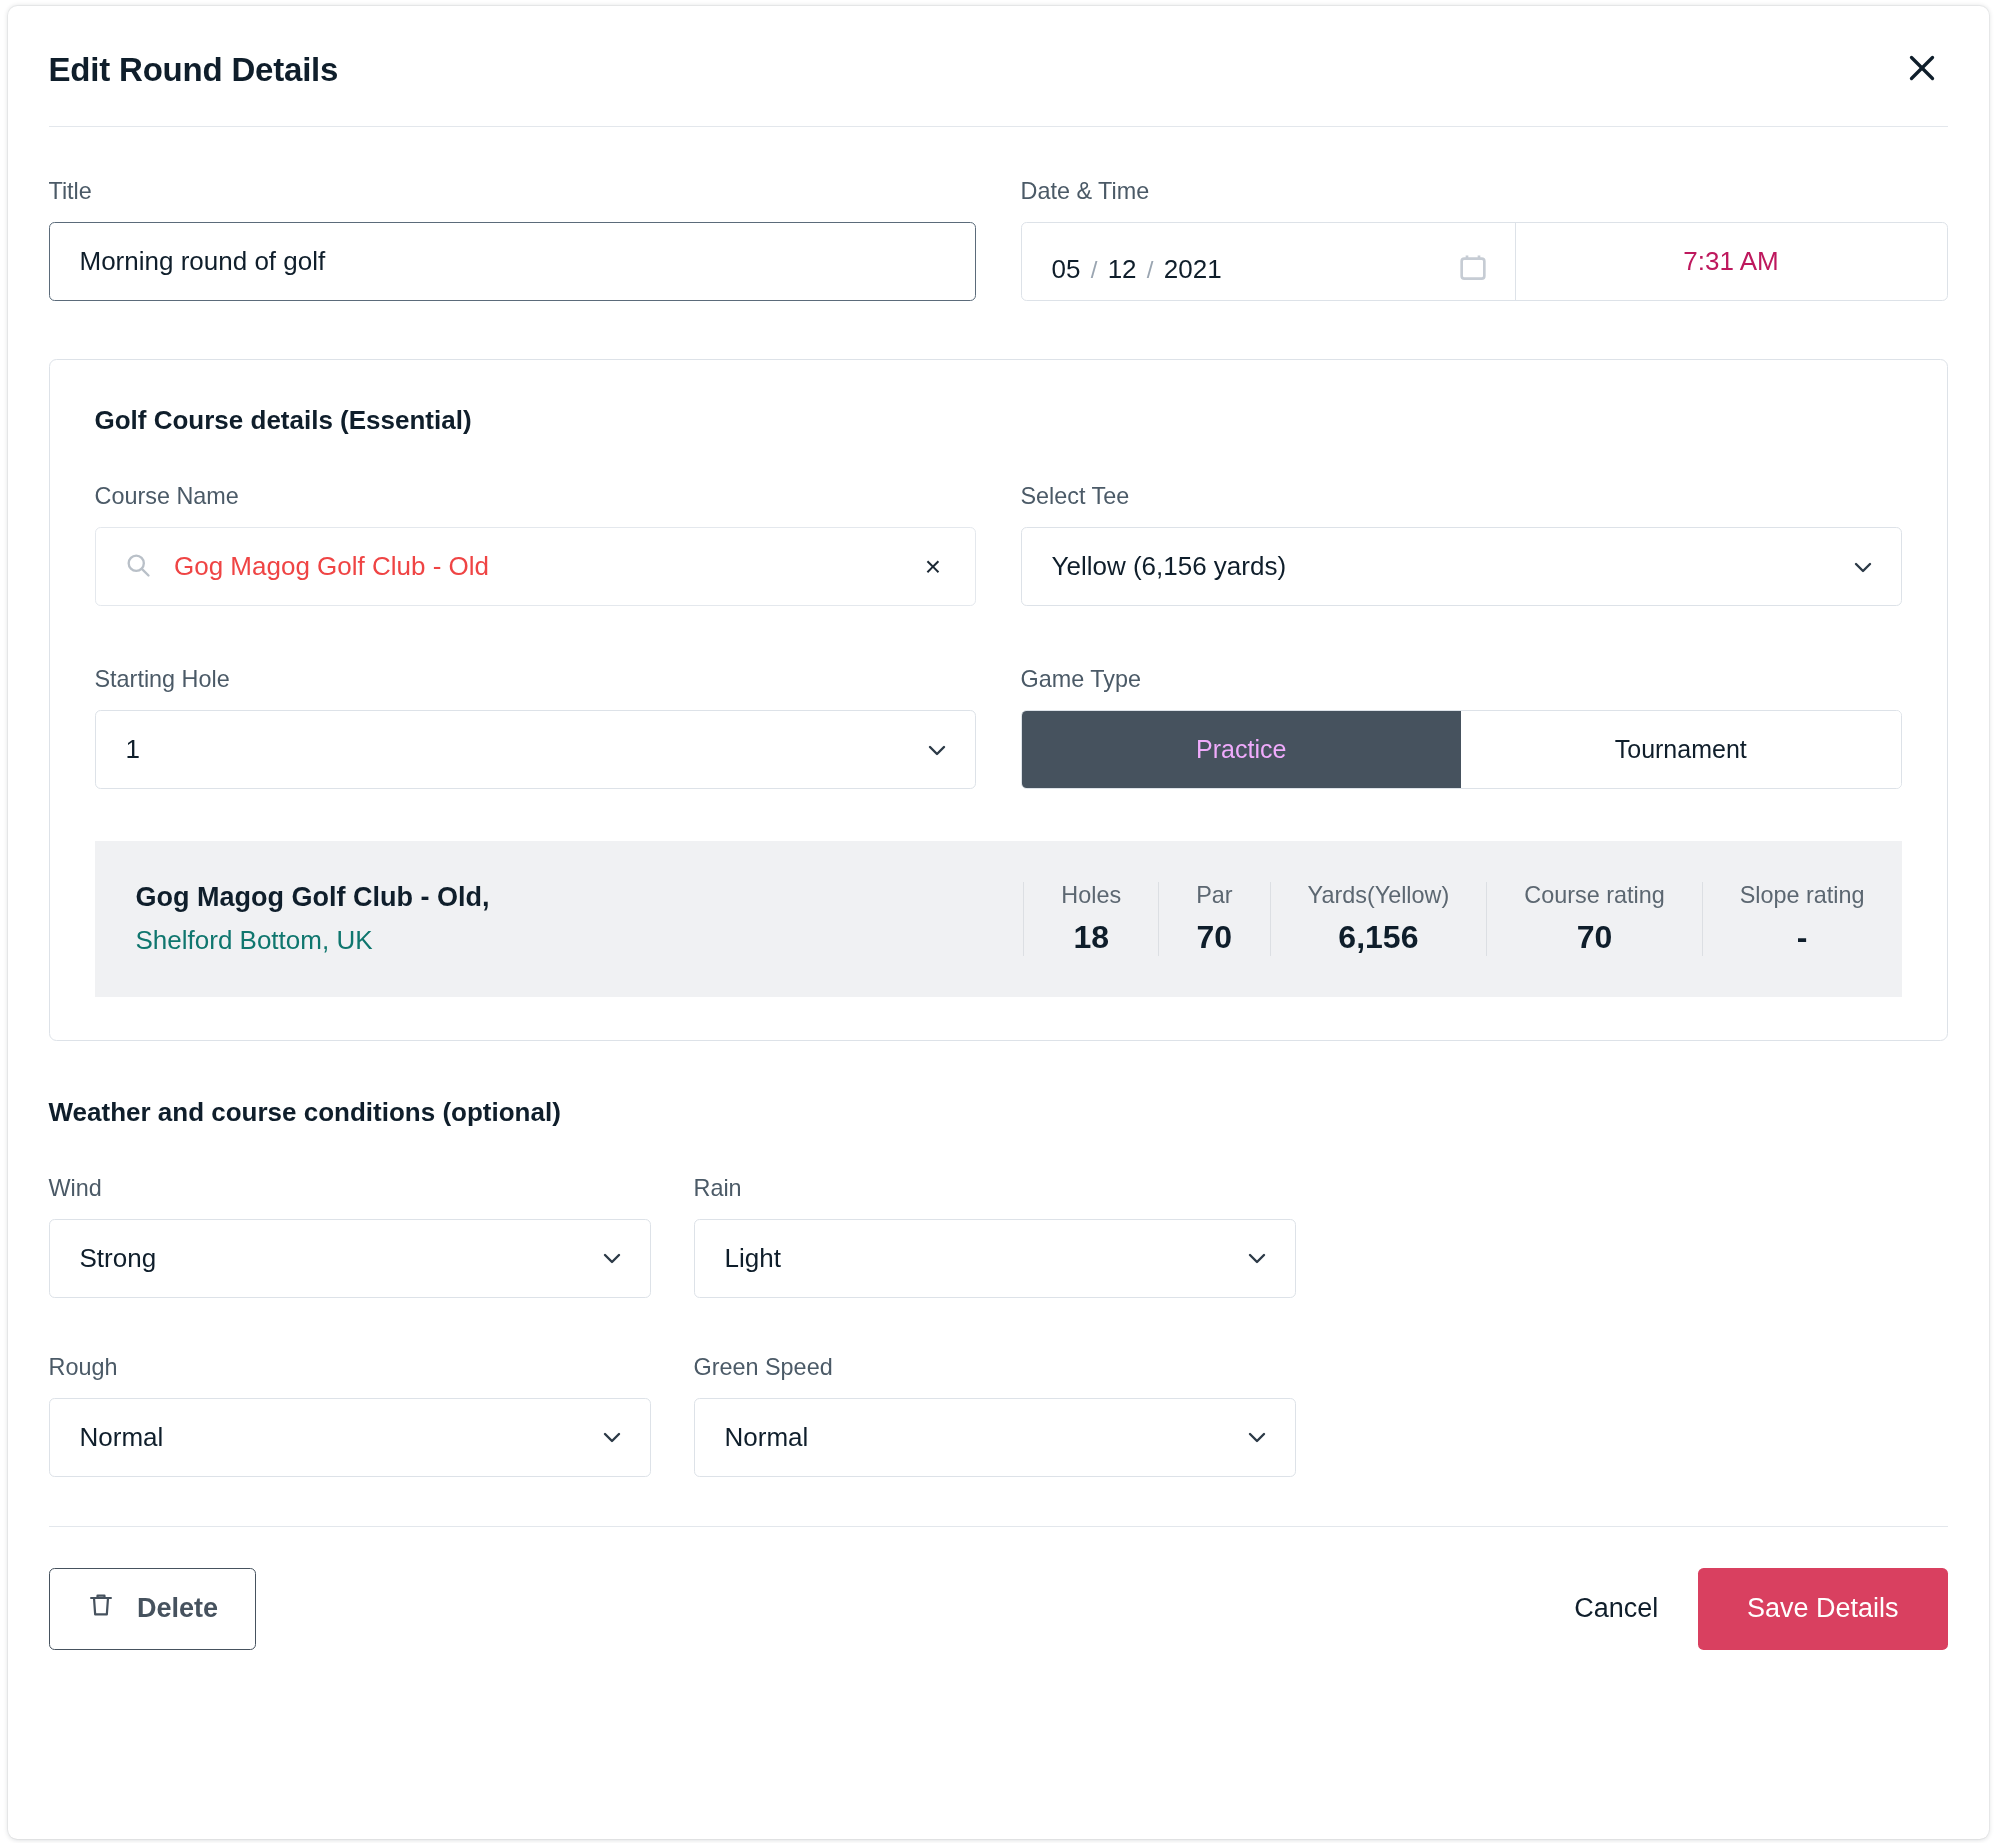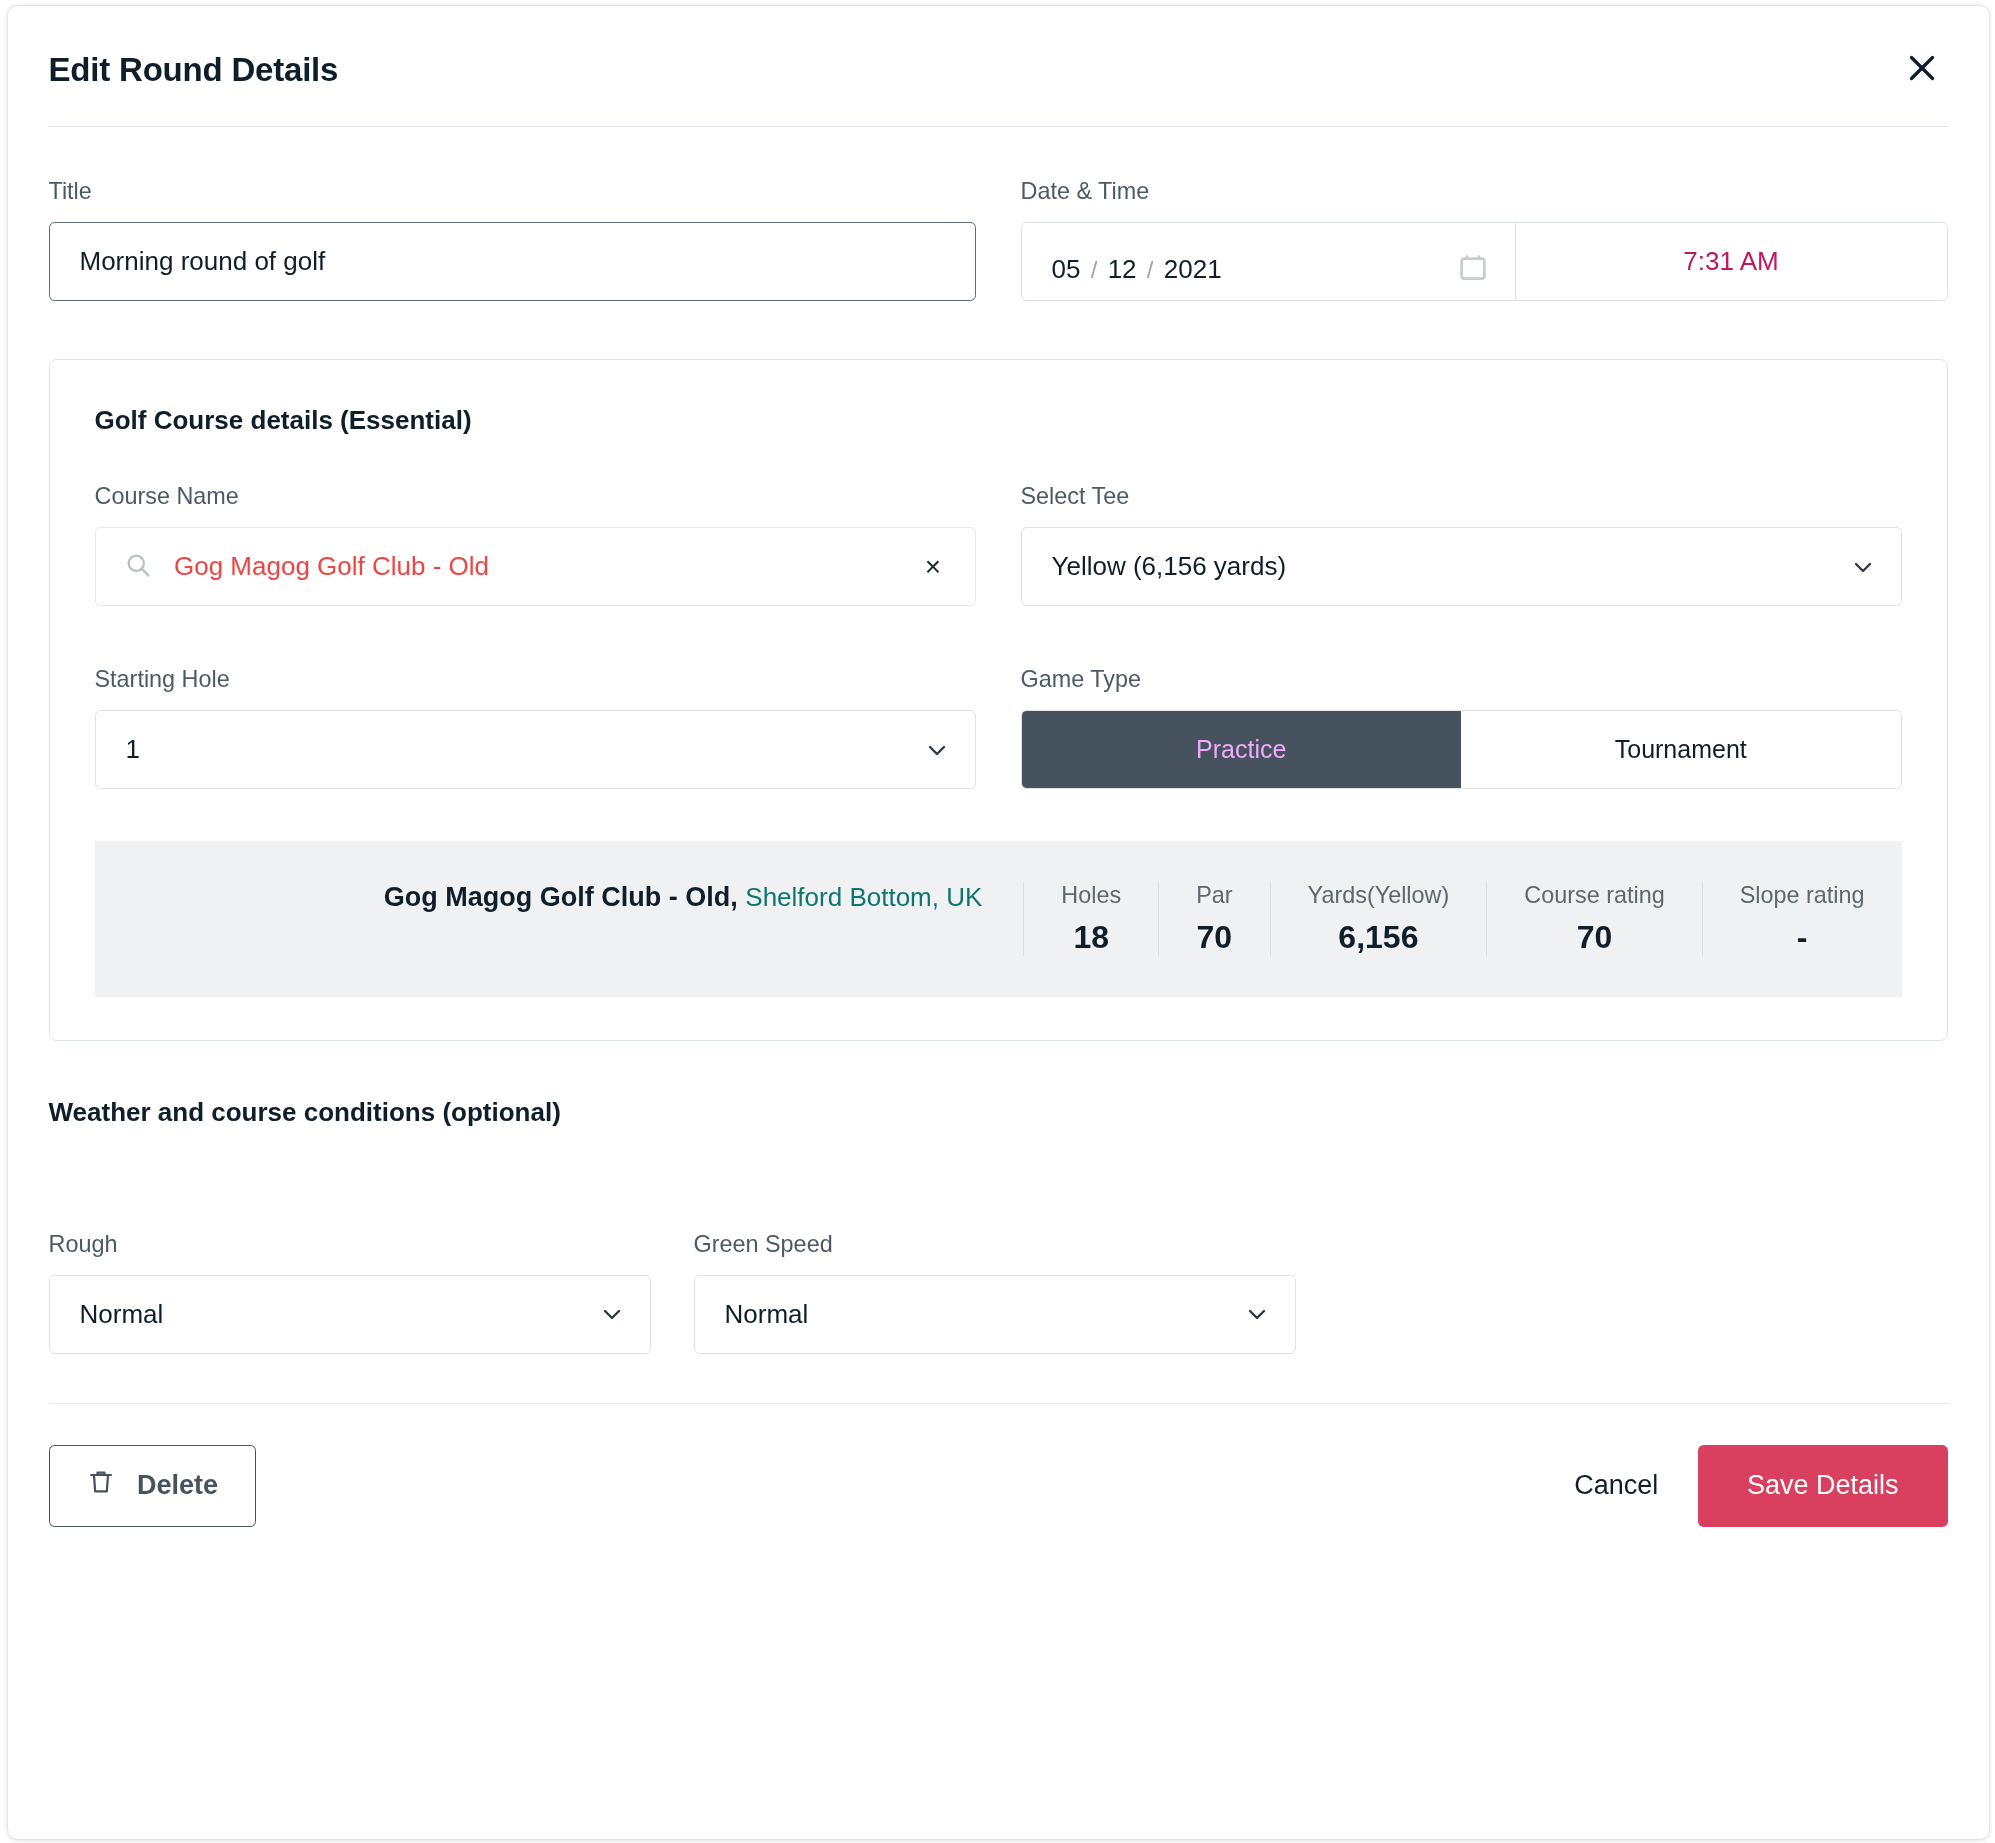--- a/index.html
+++ b/index.html
@@ -219,21 +219,22 @@
     margin-top: 52px;
     background: #f0f1f3;
     display: flex;
     align-items: stretch;
     padding: 41px 0;
   }
   .summary-name {
     flex: 1 1 auto;
     padding: 0 41px;
     display: flex;
-    justify-content: flex-end;
+    flex-direction: column;
+    justify-content: space-between;
     gap: 7.5px;
   }
   .summary-name .line1 {
     font-size: 27px;
     font-weight: bold;
     color: #0f1e2b;
   }
   .summary-name .line2 {
     font-size: 26px;
     color: #0f766e;
@@ -445,20 +446,45 @@
       <div class="stat">
         <div class="k">Slope rating</div>
         <div class="v">-</div>
       </div>
     </div>
   </div>
 
   <div class="weather">
     <div class="section-heading">Weather and course conditions (optional)</div>
 
+    <div class="w-grid">
+      <div class="w-col">
+        <label class="field-label">Wind</label>
+        <div class="select-box">
+          <span>Strong</span>
+          <span class="chev">
+            <svg width="24" height="24" viewBox="0 0 24 24" fill="none" stroke="#2c3a47" stroke-width="2.4" stroke-linecap="round" stroke-linejoin="round">
+                <polyline points="5,9 12,16 19,9"></polyline>
+              </svg>
+          </span>
+        </div>
+      </div>
+      <div class="w-col">
+        <label class="field-label">Rain</label>
+        <div class="select-box">
+          <span>Light</span>
+          <span class="chev">
+            <svg width="24" height="24" viewBox="0 0 24 24" fill="none" stroke="#2c3a47" stroke-width="2.4" stroke-linecap="round" stroke-linejoin="round">
+                <polyline points="5,9 12,16 19,9"></polyline>
+              </svg>
+          </span>
+        </div>
+      </div>
+      <div class="w-col"></div>
+    </div>
 
     <div class="w-gap"></div>
 
     <div class="w-grid">
       <div class="w-col">
         <label class="field-label">Rough</label>
         <div class="select-box">
           <span>Normal</span>
           <span class="chev">
             <svg width="24" height="24" viewBox="0 0 24 24" fill="none" stroke="#2c3a47" stroke-width="2.4" stroke-linecap="round" stroke-linejoin="round">

